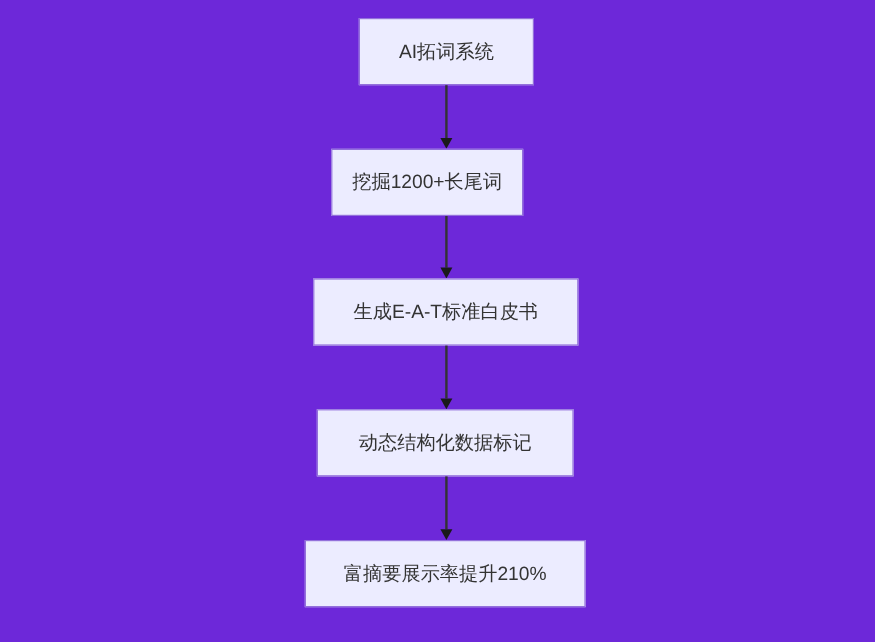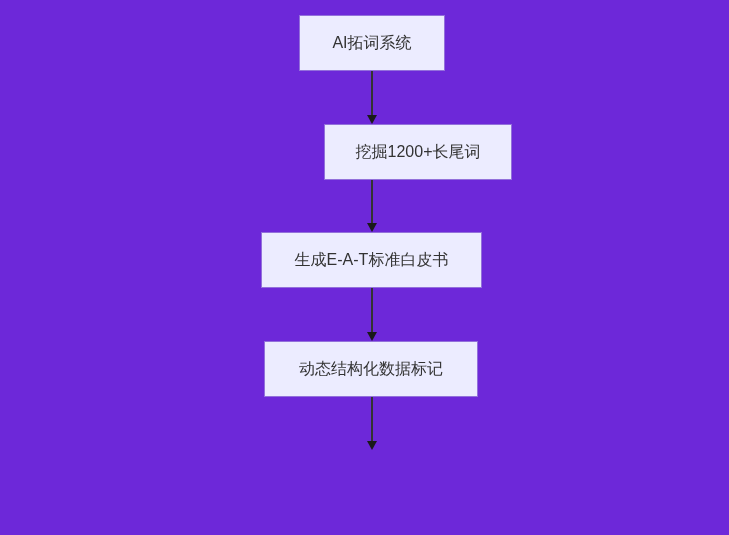--- a/index.html
+++ b/index.html
@@ -27,21 +27,21 @@
     border: 1px solid #9370DB;
     color: #333333;
     font-size: 16px;
     display: flex;
     align-items: center;
     justify-content: center;
     text-align: center;
     white-space: nowrap;
   }
   .node-1 { left: 299px; top: 15px;  width: 146px; }
-  .node-2 { left: 276px; top: 124px; width: 188px; margin-left: 48px; }
+  .node-2 { left: 276px; top: 124px; width: 160px; }
   .node-3 { left: 261px; top: 232px; width: 221px; }
   .node-4 { left: 264px; top: 341px; width: 214px; }
   .node-5 { left: 254px; top: 450px; width: 234px; }
 
   .arrow {
     position: absolute;
     left: 366px;
     width: 11px;
     display: flex;
     flex-direction: column;
@@ -99,14 +99,17 @@
 
   <div class="node node-4">
     <span>动态结构化数据标记</span>
   </div>
 
   <div class="arrow arrow-4">
     <div class="arrow-line"></div>
     <div class="arrow-head"></div>
   </div>
 
+  <div class="node node-5">
+    <span>富摘要展示率提升210%</span>
+  </div>
 
 </div>
 
 </body></html>

